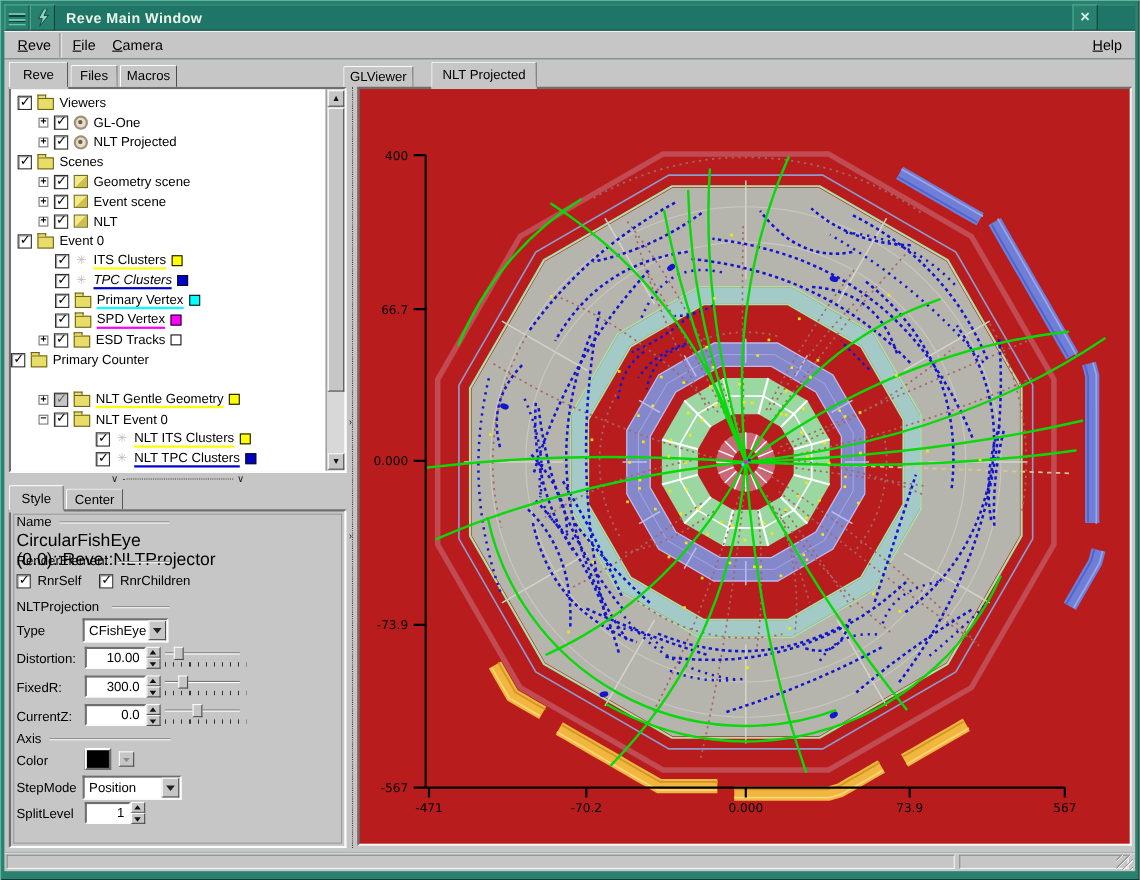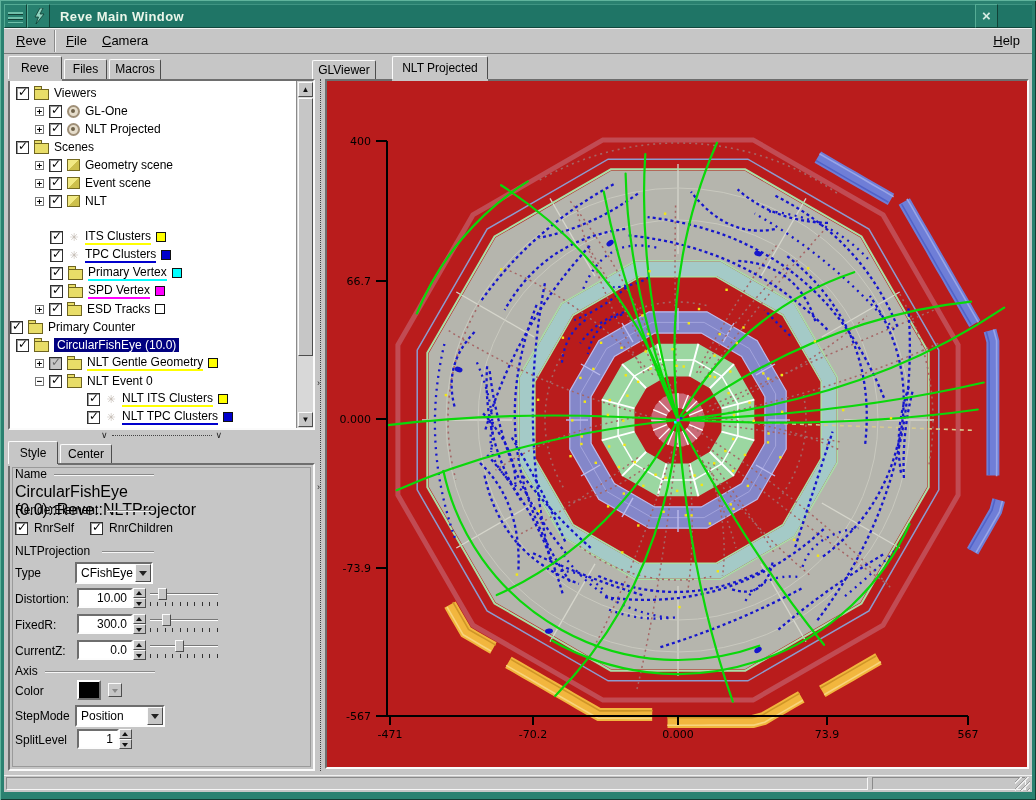--- a/index.html
+++ b/index.html
@@ -175,30 +175,35 @@
             <span class="cb on"></span>
             <span class="ticon box"></span>
             <span class="tlabel">Event scene</span>
           </div>
           <div class="tree-row" style="top: 111px; padding-left: 25px;">
             <span class="expander">+</span>
             <span class="cb on"></span>
             <span class="ticon box"></span>
             <span class="tlabel">NLT</span>
           </div>
+          <div class="tree-row" style="top: 129px; padding-left: 6px;">
+            <span class="cb on"></span>
+            <span class="ticon folder"></span>
+            <span class="tlabel">Event 0</span>
+          </div>
           <div class="tree-row" style="top: 147px; padding-left: 40px;">
             <span class="cb on"></span>
             <span class="ticon aster">✳</span>
             <span class="tlabel" style="border-bottom: 2px solid rgb(255, 255, 0);">ITS Clusters</span>
             <span class="sq" style="background: rgb(255, 255, 0);"></span>
           </div>
           <div class="tree-row" style="top: 165px; padding-left: 40px;">
             <span class="cb on"></span>
             <span class="ticon aster">✳</span>
-            <span class="tlabel" style="border-bottom: 2px solid rgb(0, 0, 204);">TPC Clusters</span>
+            <span class="tlabel" style="border-bottom: 2px solid rgb(0, 0, 204); font-style: italic;">TPC Clusters</span>
             <span class="sq" style="background: rgb(0, 0, 204);"></span>
           </div>
           <div class="tree-row" style="top: 201px; padding-left: 40px;">
             <span class="cb on"></span>
             <span class="ticon folder"></span>
             <span class="tlabel" style="border-bottom: 2px solid rgb(255, 0, 255);">SPD Vertex</span>
             <span class="sq" style="background: rgb(255, 0, 255);"></span>
           </div>
           <div class="tree-row" style="top: 183px; padding-left: 40px;">
             <span class="cb on"></span>
@@ -210,25 +215,20 @@
             <span class="expander">+</span>
             <span class="cb on"></span>
             <span class="ticon folder"></span>
             <span class="tlabel">ESD Tracks</span>
             <span class="sq" style="background: rgb(255, 255, 255);"></span>
           </div>
           <div class="tree-row" style="top: 237px; padding-left: 0;">
             <span class="cb on"></span>
             <span class="ticon folder"></span>
             <span class="tlabel">Primary Counter</span>
-          </div>
-          <div class="tree-row" style="top: 255px; padding-left: 6px;">
-            <span class="cb on"></span>
-            <span class="ticon folder"></span>
-            <span class="tlabel sel">CircularFishEye (10.0)</span>
           </div>
           <div class="tree-row" style="top: 273px; padding-left: 25px;">
             <span class="expander">+</span>
             <span class="cb on gray"></span>
             <span class="ticon folder"></span>
             <span class="tlabel" style="border-bottom: 2px solid rgb(255, 255, 0);">NLT Gentle Geometry</span>
             <span class="sq" style="background: rgb(255, 255, 0);"></span>
           </div>
           <div class="tree-row" style="top: 291px; padding-left: 25px;">
             <span class="expander">−</span>

